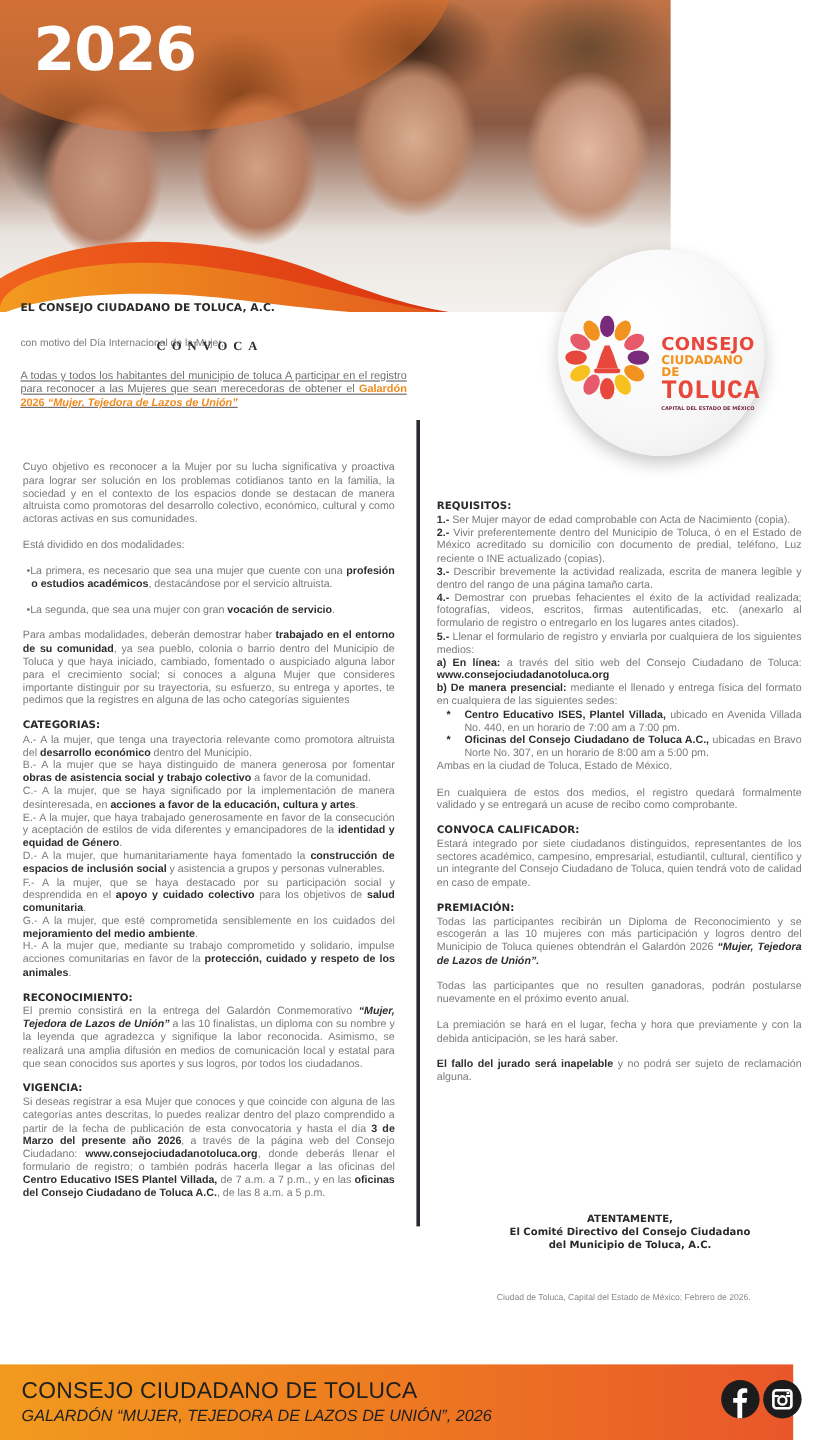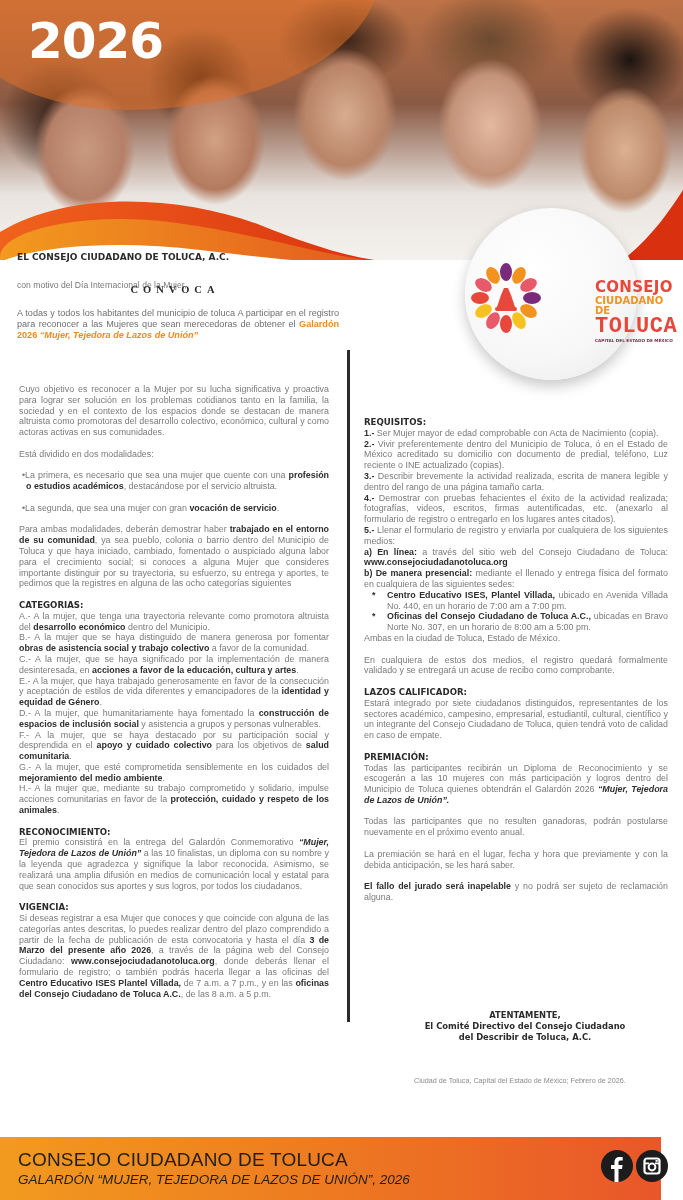--- a/index.html
+++ b/index.html
@@ -1,20 +1,20 @@
 <!DOCTYPE html>
 <html><head>
 <meta charset="utf-8">
 <style>
   * { margin: 0; padding: 0; box-sizing: border-box; }
   html, body { width: 683px; height: 1200px; overflow: hidden; background: #ffffff; }
   body { position: relative; font-family: "Liberation Sans", sans-serif; color: #6f6f6f; }
 
   
-  .hero { position: absolute; left: 0; top: 0; width: 683px; height: 260px; overflow: hidden; }
+  .hero { position: absolute; left: 0; top: 0; width: 559px; height: 260px; overflow: hidden; }
   .hero-photo {
     position: absolute; inset: 0;
     background:
       radial-gradient(ellipse 70px 90px at 85px 150px, #c99a80 0%, #b68068 55%, rgba(0,0,0,0) 72%),
       radial-gradient(ellipse 70px 90px at 215px 140px, #d2a184 0%, #b37a5f 55%, rgba(0,0,0,0) 72%),
       radial-gradient(ellipse 72px 92px at 345px 115px, #d8ac90 0%, #b98467 55%, rgba(0,0,0,0) 72%),
       radial-gradient(ellipse 72px 92px at 490px 125px, #e2b9a0 0%, #c39279 55%, rgba(0,0,0,0) 72%),
       radial-gradient(ellipse 66px 88px at 625px 150px, #dcb092 0%, #bd8a6c 55%, rgba(0,0,0,0) 72%),
       radial-gradient(ellipse 90px 60px at 345px 40px, #3a2418 0%, rgba(0,0,0,0) 75%),
       radial-gradient(ellipse 95px 70px at 490px 40px, #6b4a30 0%, rgba(0,0,0,0) 75%),
@@ -35,33 +35,33 @@
   }
   .hero-waves { position: absolute; left: 0; top: 0; width: 683px; height: 260px; }
 
   
   .logo-circle {
     position: absolute; left: 465px; top: 208px; width: 172px; height: 172px; border-radius: 50%;
     background: radial-gradient(circle at 40% 35%, #ffffff 0%, #f7f7f7 60%, #e8e8e8 100%);
     box-shadow: 0 6px 14px rgba(0,0,0,0.22);
   }
   .logo-sun { position: absolute; left: 6px; top: 55px; width: 70px; height: 70px; }
-  .logo-text { position: absolute; left: 86px; top: 72px; line-height: 1; margin-left: 44px; }
+  .logo-text { position: absolute; left: 86px; top: 72px; line-height: 1; }
   .logo-l1 { font-family: "DejaVu Sans", sans-serif; font-weight: bold; font-size: 15px; color: #e8483c; letter-spacing: 0.3px; }
   .logo-l2 { font-family: "DejaVu Sans", sans-serif; font-weight: bold; font-size: 10px; color: #f2931f; margin-top: 1px; }
   .logo-l3 { font-family: Liberation Mono, monospace; font-weight: bold; font-size: 22px; color: #e8483c; margin-top: 0; letter-spacing: 0.5px; }
   .logo-l4 { font-family: "DejaVu Sans", sans-serif; font-weight: bold; font-size: 4.2px; color: #7a2a4a; margin-top: 1px; }
 
   
   .intro { position: absolute; left: 17px; top: 252px; width: 325px; }
   .intro-org { font-family: "DejaVu Sans", sans-serif; font-weight: bold; font-size: 9px; color: #2b2b2b; }
   .intro-motive { font-size: 8.6px; color: #7a7a7a; margin-top: 18px; }
   .convoca { position: absolute; left: 0; top: 284px; width: 350px; text-align: center;
     font-family: Liberation Serif, serif; font-weight: bold; font-size: 10.5px; letter-spacing: 5px; color: #2b2b2b; }
-  .intro-call { position: absolute; left: 17px; top: 308px; width: 322px; font-size: 9.1px; line-height: 11px; color: #6f6f6f; text-align: justify; }
+  .intro-call { position: absolute; left: 17px; top: 308px; width: 322px; font-size: 9.1px; line-height: 11px; color: #6f6f6f; text-align: justify; text-decoration: underline; }
   .orange { color: #f08a1e; font-weight: bold; }
   .orange i { font-style: italic; }
 
   
   .col { position: absolute; font-size: 8.9px; line-height: 10.8px; color: #7a7a7a; text-align: justify; }
   .col-left { left: 19px; top: 348px; width: 310px; margin-top: 36px; }
   .col-right { left: 364px; top: 417px; width: 304px; }
   .col b, .col strong { color: #2f2f2f; font-weight: bold; }
   .col p { margin: 0; }
   .gap { height: 10.8px; }
@@ -212,37 +212,37 @@
       <p><b>Centro Educativo ISES, Plantel Villada,</b><span> ubicado en Avenida Villada No. 440, en un horario de 7:00 am a 7:00 pm.</span></p>
     </div>
   <div class="star-item">
       <span class="star">*</span>
       <p><b>Oficinas del Consejo Ciudadano de Toluca A.C.,</b><span> ubicadas en Bravo Norte No. 307, en un horario de 8:00 am a 5:00 pm.</span></p>
     </div>
   <p>Ambas en la ciudad de Toluca, Estado de México.</p>
   <div class="gap"></div>
   <p>En cualquiera de estos dos medios, el registro quedará formalmente validado y se entregará un acuse de recibo como comprobante.</p>
   <div class="gap"></div>
-  <div class="h">LAZOS CALIFICADOR:</div>
+  <div class="h">CONVOCA CALIFICADOR:</div>
   <p>Estará integrado por siete ciudadanos distinguidos, representantes de los sectores académico, campesino, empresarial, estudiantil, cultural, científico y un integrante del Consejo Ciudadano de Toluca, quien tendrá voto de calidad en caso de empate.</p>
   <div class="gap"></div>
   <div class="h">PREMIACIÓN:</div>
   <p><span>Todas las participantes recibirán un Diploma de Reconocimiento y se escogerán a las 10 mujeres con más participación y logros dentro del Municipio de Toluca quienes obtendrán el Galardón 2026 </span><b><i>“Mujer, Tejedora de Lazos de Unión”.</i></b></p>
   <div class="gap"></div>
   <p>Todas las participantes que no resulten ganadoras, podrán postularse nuevamente en el próximo evento anual.</p>
   <div class="gap"></div>
   <p>La premiación se hará en el lugar, fecha y hora que previamente y con la debida anticipación, se les hará saber.</p>
   <div class="gap"></div>
   <p><b>El fallo del jurado será inapelable</b><span> y no podrá ser sujeto de reclamación alguna.</span></p>
 </div>
 
 <div class="sign">
   <div>ATENTAMENTE,</div>
   <div>El Comité Directivo del Consejo Ciudadano</div>
-  <div>del Describir de Toluca, A.C.</div>
+  <div>del Municipio de Toluca, A.C.</div>
 </div>
 <div class="dateline">Ciudad de Toluca, Capital del Estado de México; Febrero de 2026.</div>
 
 <div class="footer">
   <div class="footer-title">CONSEJO CIUDADANO DE TOLUCA</div>
   <div class="footer-sub">GALARDÓN “MUJER, TEJEDORA DE LAZOS DE UNIÓN”, 2026</div>
   <div class="social social-fb">
     <svg width="32" height="32" viewBox="0 0 32 32">
       <path d="M17.5 32 V19 H21 L21.6 15 H17.5 V12.6 C17.5 11.4 17.9 10.6 19.6 10.6 H21.7 V7.1 C21.3 7 20 6.9 18.6 6.9 C15.5 6.9 13.5 8.8 13.5 12.2 V15 H10 V19 H13.5 V32 Z" fill="#ffffff"></path>
     </svg>

